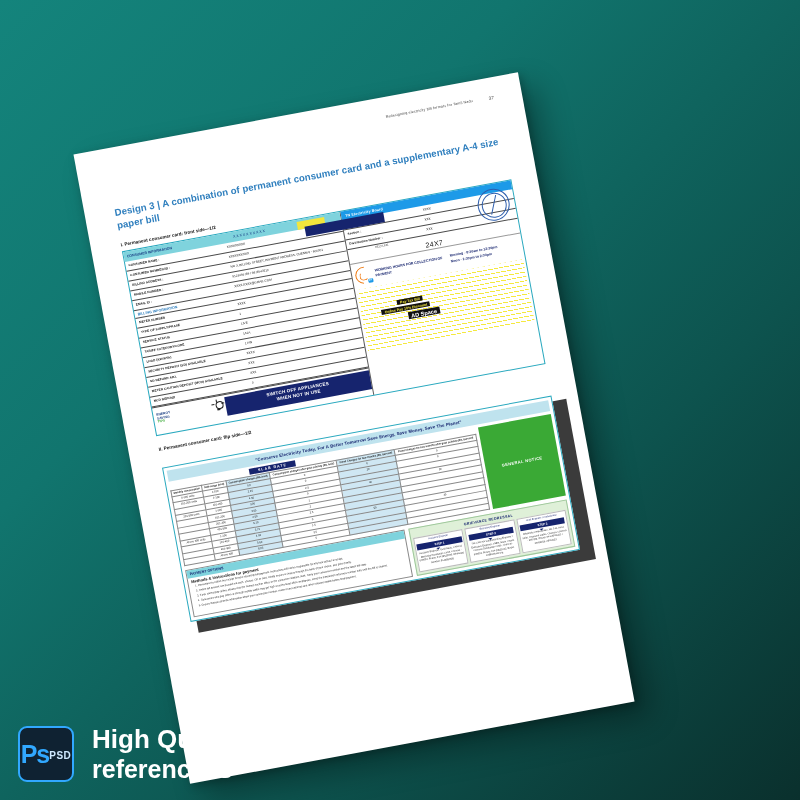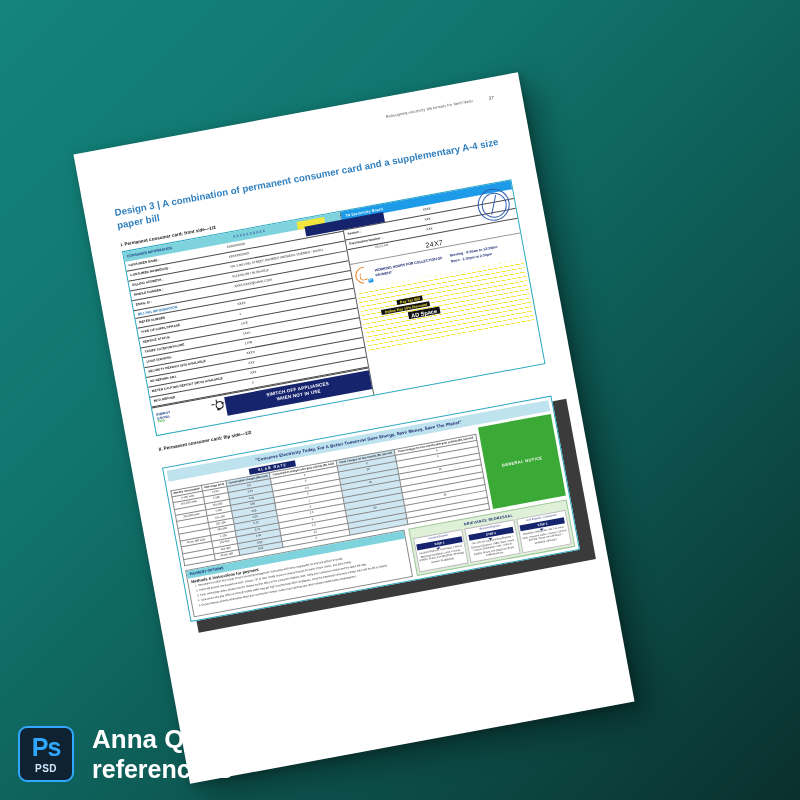--- a/index.html
+++ b/index.html
@@ -132,21 +132,21 @@
   .step-pill{background:#16246e;color:#fff;font-size:2.9px;font-weight:bold;text-align:center;
     padding:1.2px 0;margin:1px 0 2px 0;position:relative;}
   .step-pill:after{content:"";position:absolute;left:42%;bottom:-2.4px;border-left:2px solid transparent;
     border-right:2px solid transparent;border-top:2.6px solid #16246e;}
   .step-body{font-size:2.4px;color:#222;text-align:center;line-height:1.45;}
 
   
   .footer{position:absolute;left:0;bottom:0;width:100%;height:92px;}
   .psd{position:absolute;left:18px;bottom:18px;width:56px;height:56px;border-radius:9px;
     background:#0f2232;border:2.4px solid #31a8ff;box-sizing:border-box;
-    display:flex;flex-direction:column;align-items:center;justify-content:center;}
+    display:flex;align-items:center;justify-content:center;}
   .psd .ps{color:#31a8ff;font-size:25px;font-weight:bold;line-height:1;letter-spacing:-1px;}
   .psd .lbl{color:#cfe9ff;font-size:10px;font-weight:bold;margin-top:3px;letter-spacing:.5px;}
   .ftxt{position:absolute;left:92px;bottom:16px;color:#fff;}
   .ftxt .l1{font-size:26px;font-weight:bold;line-height:1.15;}
   .ftxt .l2{font-size:25px;font-weight:bold;line-height:1.15;}
 </style>
 </head>
 <body>
 
 <div class="stage">
@@ -454,18 +454,18 @@
       </div>
     </div>
   </div>
 
   <div class="footer">
     <div class="psd">
       <div class="ps">Ps</div>
       <div class="lbl">PSD</div>
     </div>
     <div class="ftxt">
-      <div class="l1">Anna Quality Template</div>
+      <div class="l1">High Quality Charges</div>
       <div class="l2">reference.is</div>
     </div>
   </div>
 
 </div>
 
 </body></html>

